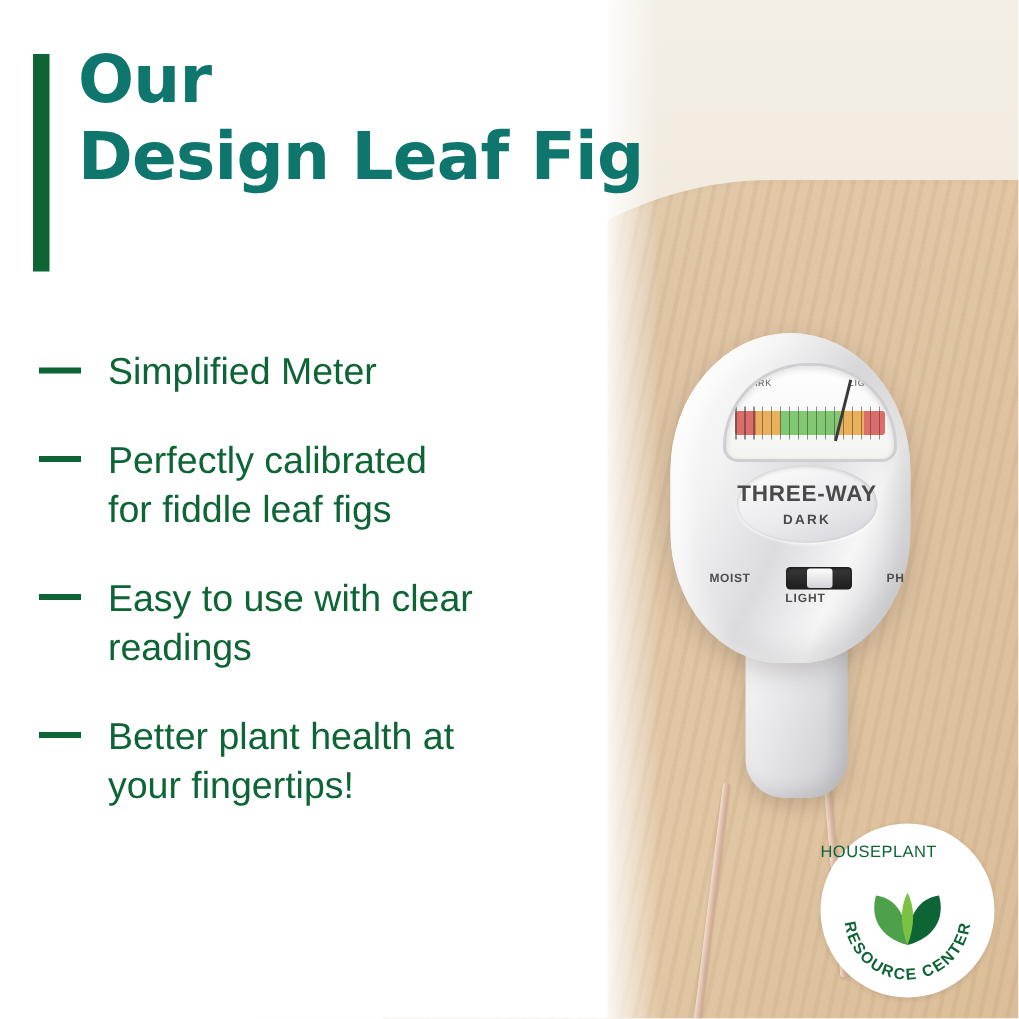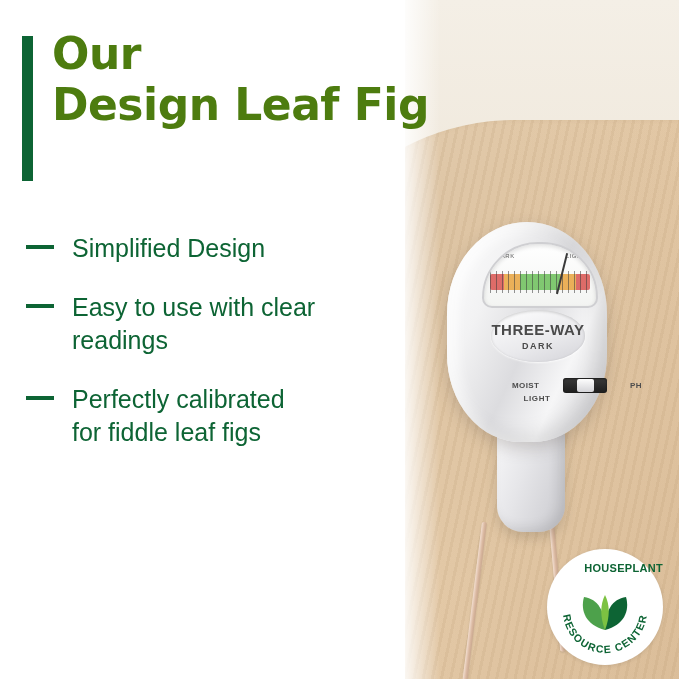--- a/index.html
+++ b/index.html
@@ -81,21 +81,21 @@
     position:absolute;left:22px;top:36px;width:11px;height:145px;
     background:#0d6434;
   }
   .title{
     position:absolute;left:52px;top:28px;width:350px;
     font-family:"DejaVu Sans", sans-serif;
     font-weight:bold;
     font-size:44px;
     line-height:51px;
     letter-spacing:-0.5px;
-    color:#4d7c0f;
+    color:#0f766e;
   }
   .title div{white-space:nowrap;}
 
   
   .bullets{
     position:absolute;left:26px;top:232px;width:400px;
   }
   .bullet{
     position:relative;
     margin-bottom:26px;
@@ -164,21 +164,21 @@
     position:absolute;left:44px;top:88px;width:94px;height:52px;
     border-radius:50%;
     background:linear-gradient(160deg,#ffffff 0%,#e9e9ec 60%,#d3d3d8 100%);
     box-shadow:inset 0 1px 3px rgba(0,0,0,0.18), 0 1px 2px rgba(255,255,255,0.8);
     display:flex;flex-direction:column;align-items:center;justify-content:center;
   }
   .badge .b1{font-size:15px;font-weight:bold;letter-spacing:0.5px;color:#4a4a4a;font-family:"Liberation Sans", sans-serif;}
   .badge .b2{font-size:9px;font-weight:bold;letter-spacing:1.5px;color:#4a4a4a;margin-top:3px;font-family:"Liberation Sans", sans-serif;}
   .switch-row{
     position:absolute;left:26px;top:152px;width:130px;height:22px;
-    display:flex;align-items:center;justify-content:space-between;margin-left:39px;
+    display:flex;align-items:center;justify-content:space-between;
   }
   .sw-label{font-size:8px;font-weight:bold;color:#4d4d4d;letter-spacing:0.4px;font-family:"Liberation Sans", sans-serif;}
   .sw-track{
     width:44px;height:15px;border-radius:3px;
     background:linear-gradient(180deg,#3a3a3a,#1d1d1d);
     box-shadow:inset 0 1px 2px rgba(0,0,0,0.6);
     position:relative;
   }
   .sw-knob{
     position:absolute;left:14px;top:1px;width:17px;height:13px;border-radius:2px;
@@ -201,23 +201,23 @@
     position:absolute;right:16px;bottom:14px;width:116px;height:116px;
     border-radius:50%;
     background:#ffffff;
     box-shadow:0 1px 4px rgba(0,0,0,0.10);
     display:flex;align-items:center;justify-content:center;
   }
   .logo-inner{
     position:absolute;inset:0;
   }
   .logo-top{
-    position:absolute;top:13px;left:0;width:100%;text-align:right;
+    position:absolute;top:13px;left:0;width:100%;text-align:left;
     font-family:"Liberation Sans", sans-serif;
-    font-size:11px;font-weight:bold;color:#0d6434;letter-spacing:0.3px;line-height:12px;
+    font-size:11px;font-weight:normal;color:#0d6434;letter-spacing:0.3px;line-height:12px;
   }
   .logo-leaves{
     position:absolute;left:50%;top:44px;transform:translateX(-50%);
     width:58px;height:38px;
   }
   .logo-arc{
     position:absolute;left:0;top:0;width:116px;height:116px;
   }
   .logo-arc text{
     font-family:"Liberation Sans", sans-serif;
@@ -283,29 +283,33 @@
 
   <div class="title-bar"></div>
   <div class="title">
     <div>Our</div>
     <div>Design Leaf Fig</div>
   </div>
 
   <div class="bullets">
     <div class="bullet">
       <span class="dash"></span>
-      <div class="btext">Simplified Design</div>
+      <div class="btext">Simplified Meter</div>
+    </div>
+    <div class="bullet">
+      <span class="dash"></span>
+      <div class="btext">Perfectly calibrated<br>for fiddle leaf figs</div>
     </div>
     <div class="bullet">
       <span class="dash"></span>
       <div class="btext">Easy to use with clear<br>readings</div>
     </div>
     <div class="bullet">
       <span class="dash"></span>
-      <div class="btext">Perfectly calibrated<br>for fiddle leaf figs</div>
+      <div class="btext">Better plant health at<br>your fingertips!</div>
     </div>
   </div>
 
   <div class="logo">
     <div class="logo-inner">
       <div class="logo-top">HOUSEPLANT</div>
       <svg class="logo-leaves" viewBox="0 0 58 38">
         <path d="M29 37 C 10 32, 4 18, 8 4 C 22 6, 29 18, 29 37 Z" fill="#4da14b"></path>
         <path d="M29 37 C 48 32, 54 18, 50 4 C 36 6, 29 18, 29 37 Z" fill="#0d6434"></path>
         <path d="M29 37 C 24 24, 24 12, 29 2 C 34 12, 34 24, 29 37 Z" fill="#7cc242"></path>

